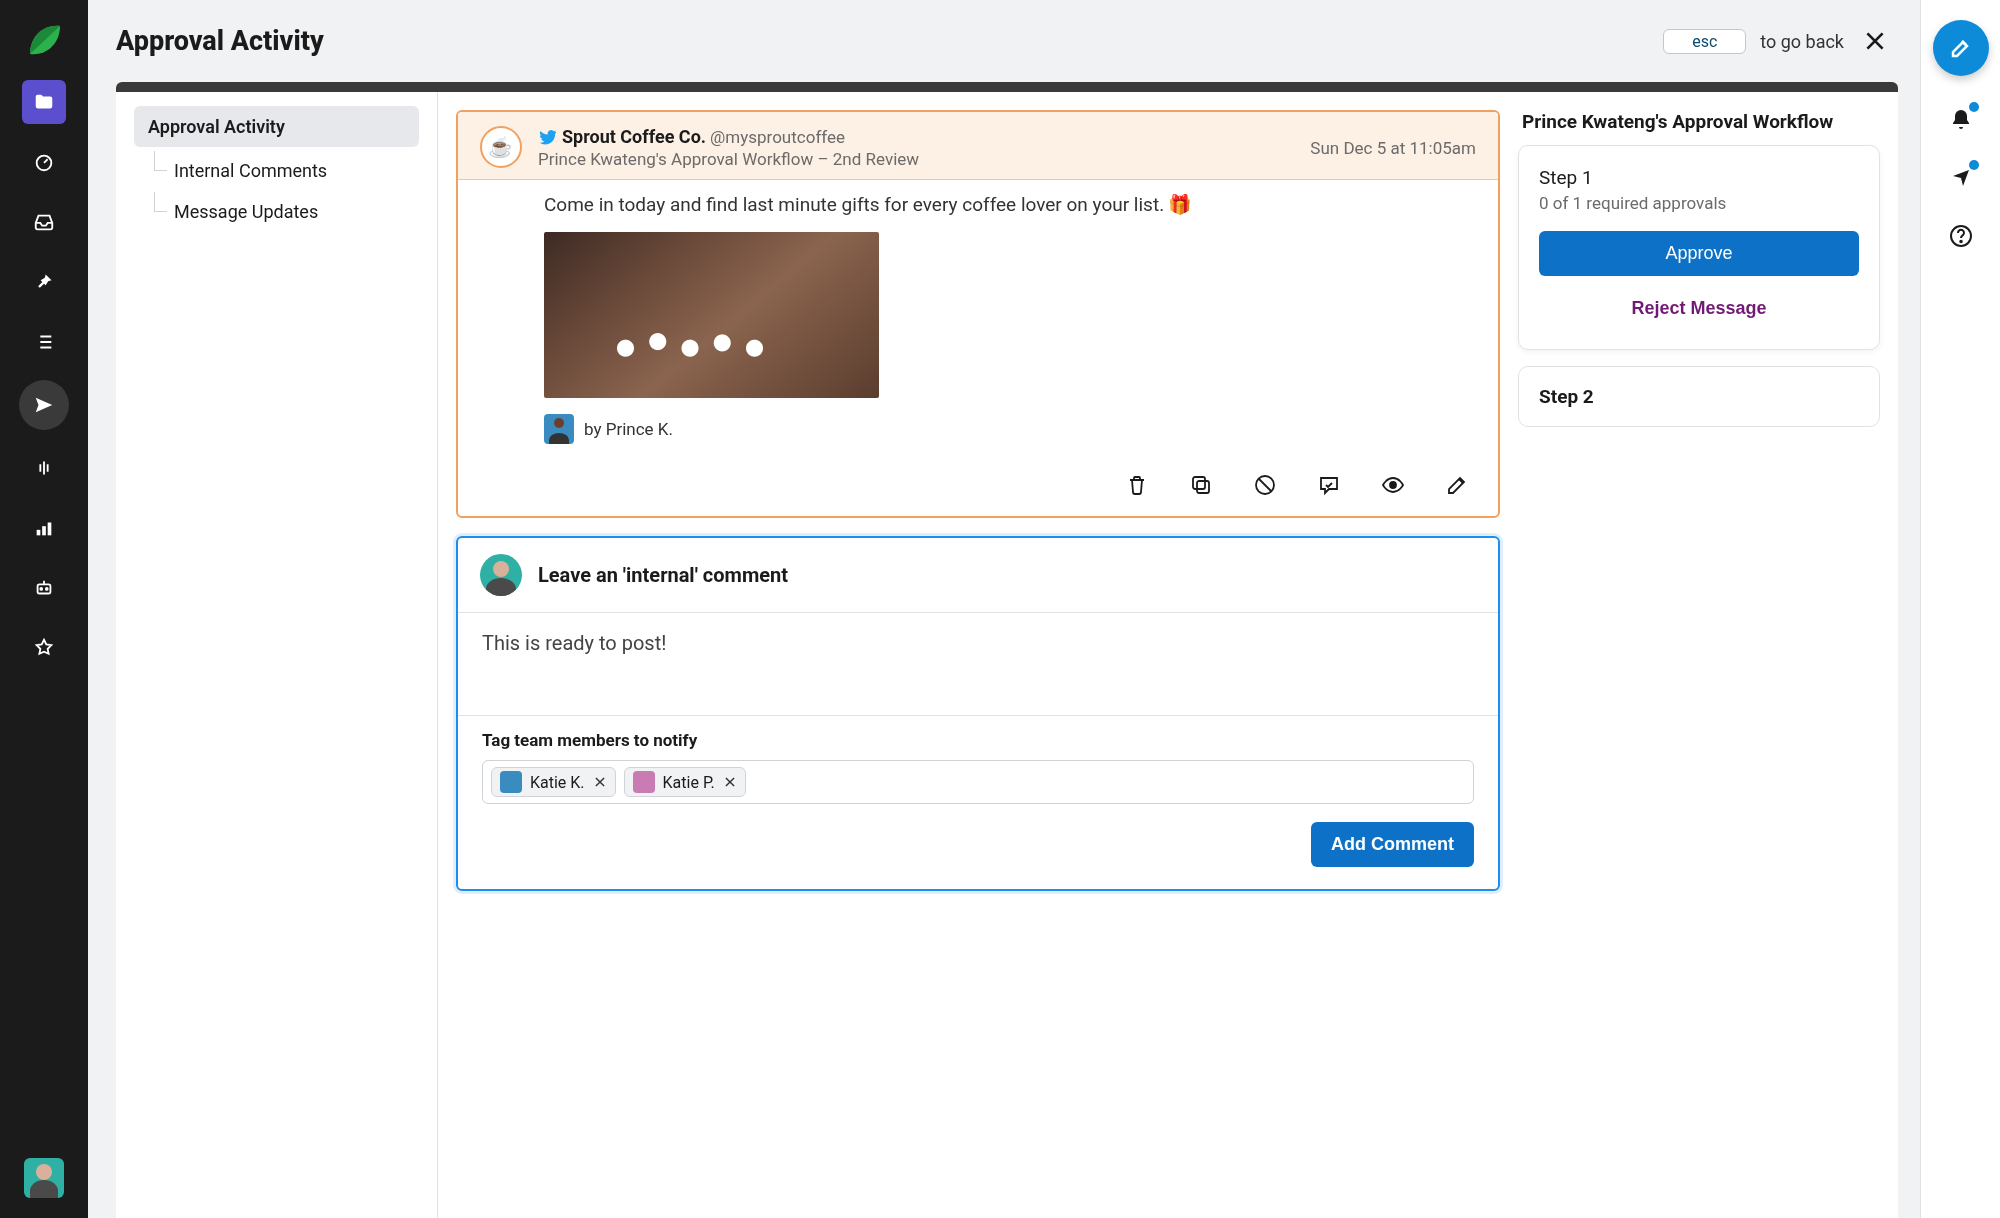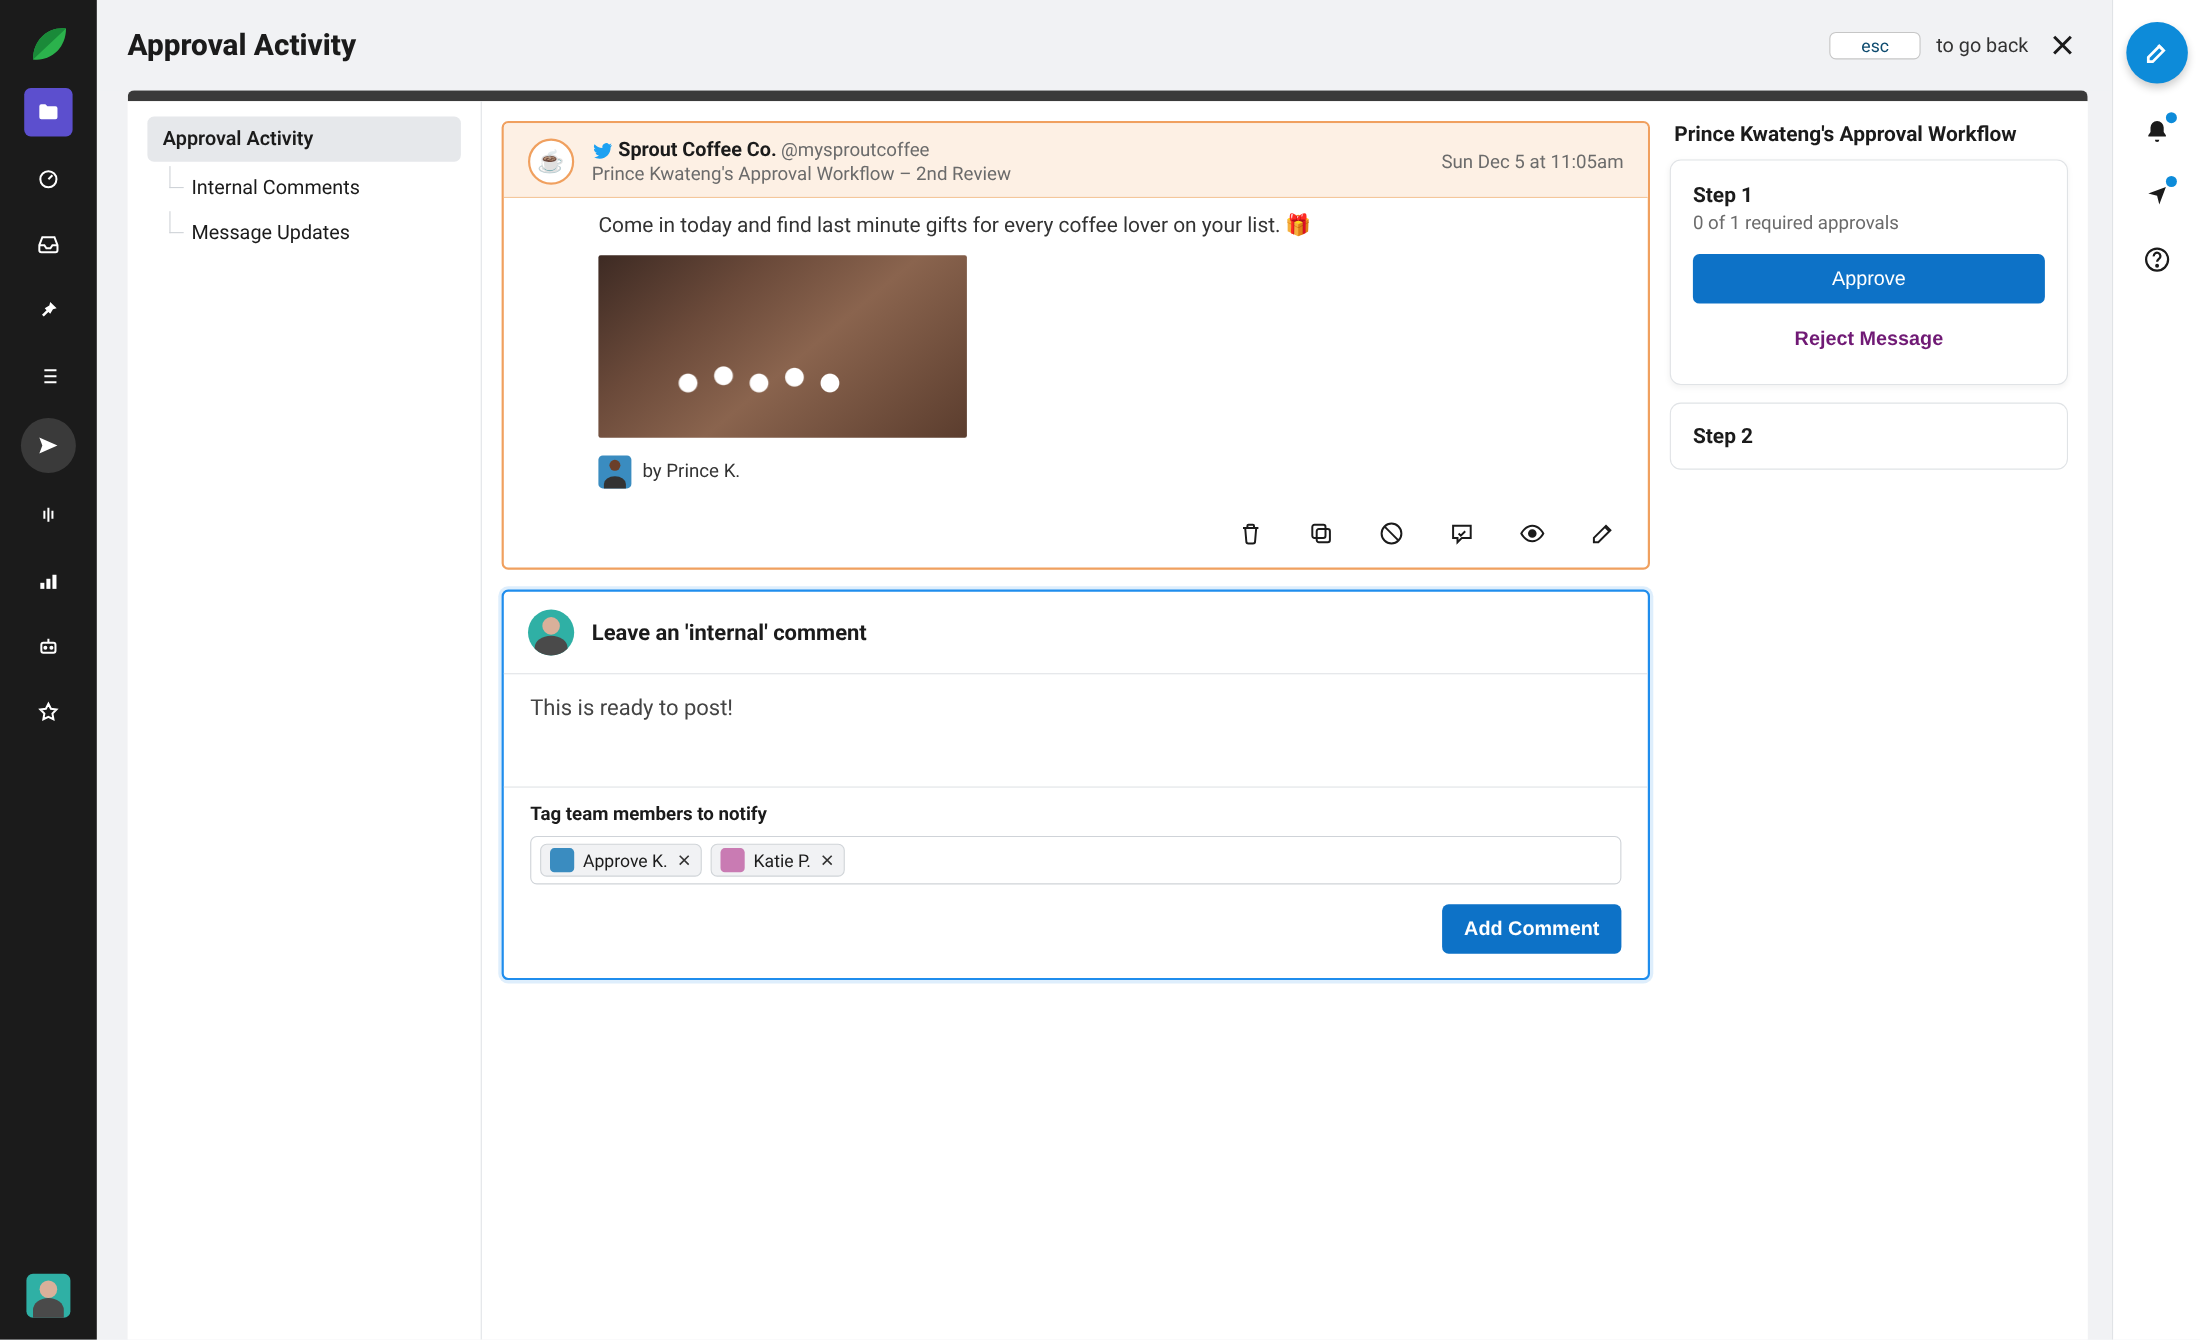--- a/index.html
+++ b/index.html
@@ -261,21 +261,21 @@
   width: 380px;
   padding: 18px 18px 18px 0;
 }
 .wf-title{font-size:19px;font-weight:700;margin-bottom:12px;padding-left:4px;}
 .wf-card{
   border:1px solid #e0e3e6;border-radius:10px;
   background:#fff; padding:20px;
   box-shadow:0 2px 6px rgba(0,0,0,0.05);
   margin-bottom:16px;
 }
-.wf-step-title{font-weight:700;font-size:19px;}
+.wf-step-title{font-weight:400;font-size:19px;}
 .wf-step-sub{color:#6b6b6b;font-size:17px;margin-top:4px;margin-bottom:18px;}
 .approve-btn{
   width:100%;background:#0d72c7;color:#fff;border:none;border-radius:6px;
   padding:12px;font-size:18px;font-weight:400;cursor:pointer;margin-bottom:12px;
 }
 .reject-btn{
   width:100%;background:transparent;border:none;color:#701a75;
   font-size:18px;font-weight:700;padding:10px;cursor:pointer;
 }
 .wf-step2{
@@ -478,21 +478,21 @@
         <div class="comment-title">Leave an 'internal' comment</div>
       </div>
       <div class="comment-body">
         <div class="comment-text">This is ready to post!</div>
       </div>
       <div class="comment-tag-sec">
         <div class="tag-label">Tag team members to notify</div>
         <div class="tag-input">
           <span class="chip">
             <span class="chip-av blue"></span>
-            <span>Approve K.</span>
+            <span>Katie K.</span>
             <span class="chip-close">
               <svg width="14" height="14" viewBox="0 0 24 24" stroke="#333" stroke-width="2.5">
                   <path d="M5 5l14 14M19 5L5 19"></path>
                 </svg>
             </span>
           </span>
           <span class="chip">
             <span class="chip-av"></span>
             <span>Katie P.</span>
             <span class="chip-close">

